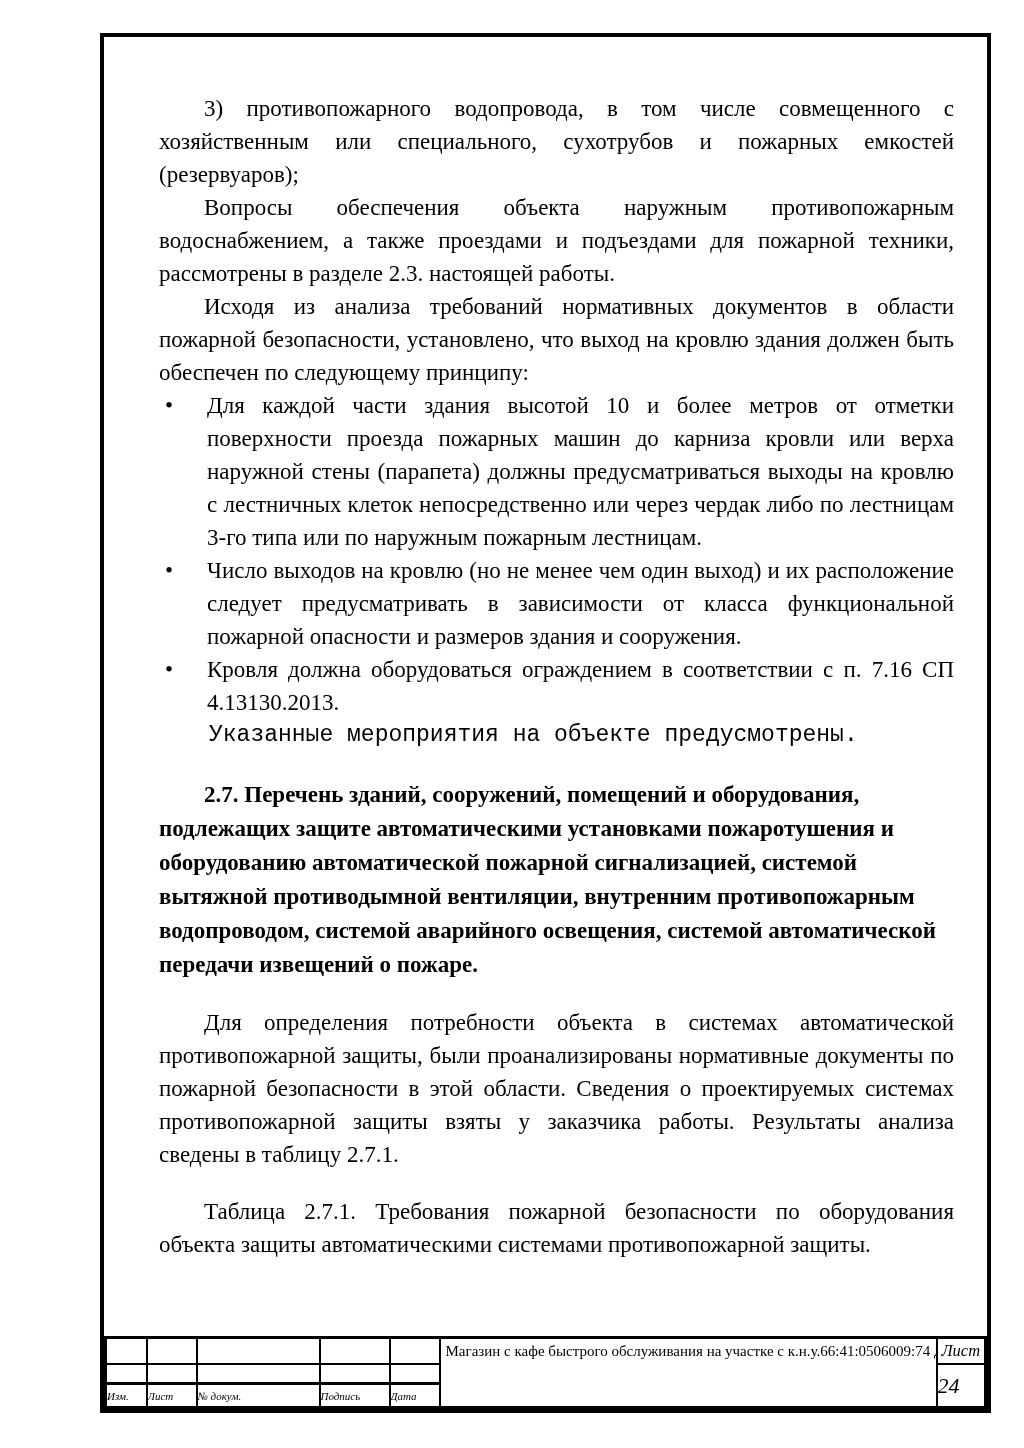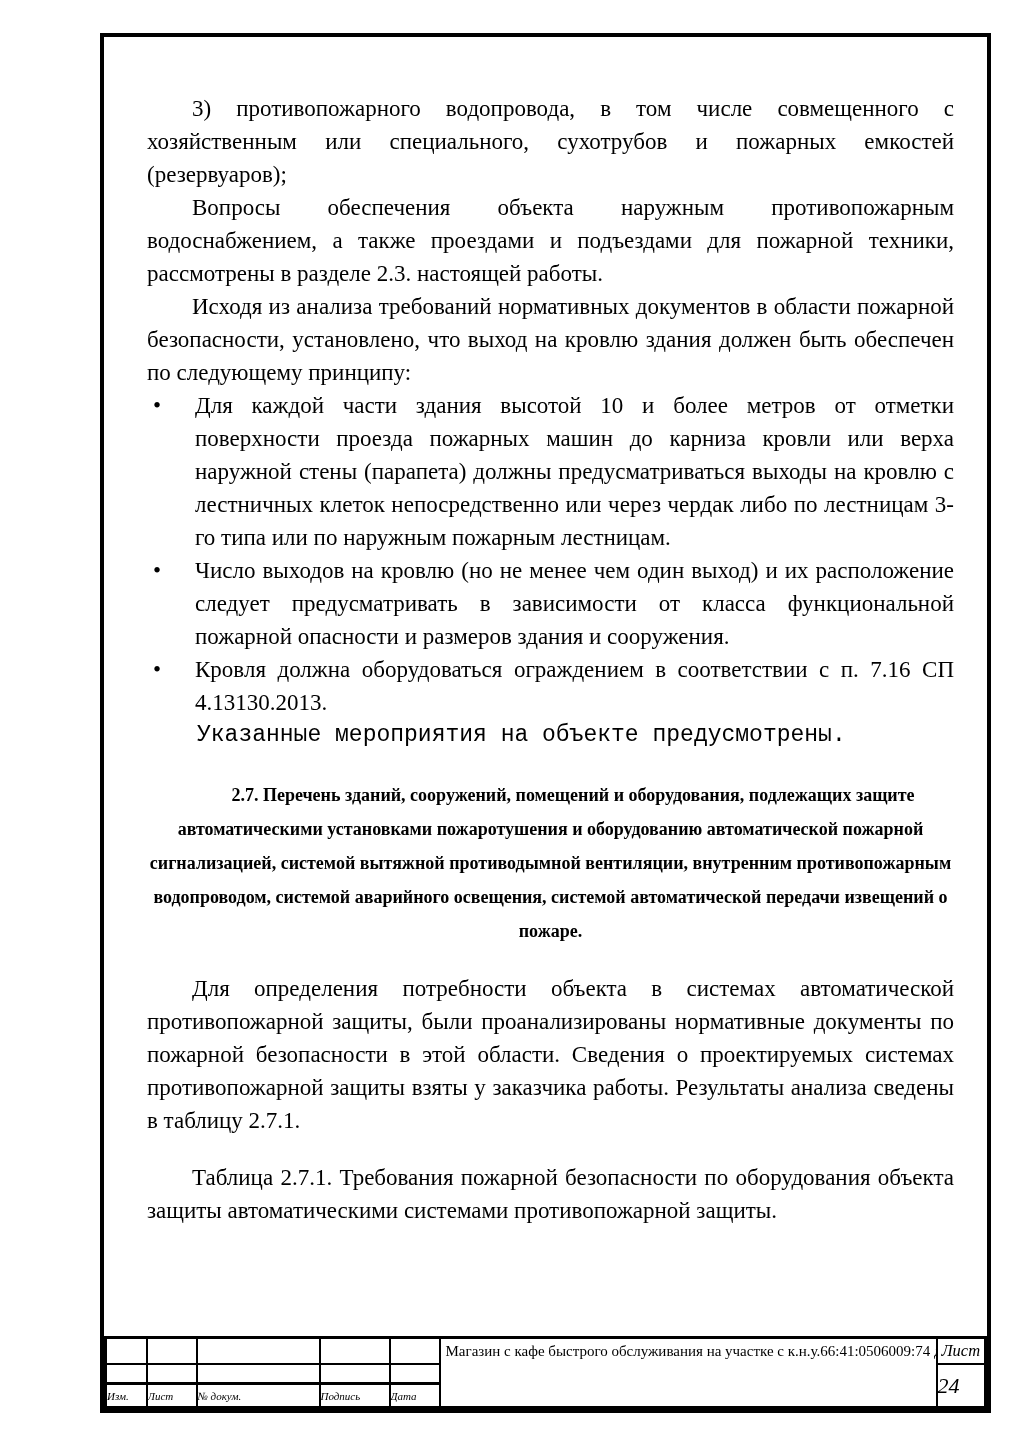--- a/index.html
+++ b/index.html
@@ -13,21 +13,21 @@
   }
   .frame{
     position:absolute;
     left:100px;top:33px;
     width:891px;height:1380px;
     border:4px solid #000;
     box-sizing:border-box;
   }
   .content{
     position:absolute;
-    left:43px;right:33px;top:55px;
+    left:55px;right:33px;top:55px;
     font-size:23px;
     line-height:33px;
     text-align:justify;
   }
   .para{
     margin:0;
     text-indent:45px;
   }
   .bullets{
     margin:0;padding:0;
@@ -45,24 +45,24 @@
   }
   .after-bullets{
     margin:0;
     padding-left:50px;
     text-align:left;
     font-family:Liberation Mono, monospace;
   }
   .heading{
     margin:26px 0 24px 0;
     font-weight:bold;
-    text-align:center;
+    text-align:left;
     text-indent:45px;
     line-height:34px;
-    font-size:18px;
+    font-size:23px;
   }
   .table-caption{
     margin:24px 0 0 0;
     text-indent:45px;
   }
   
   .stamp{
     position:absolute;
     left:0;right:0;bottom:0;
     border-collapse:collapse;

